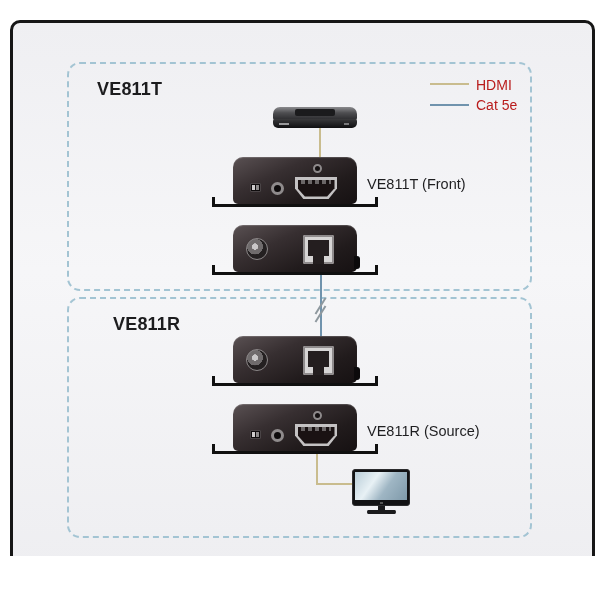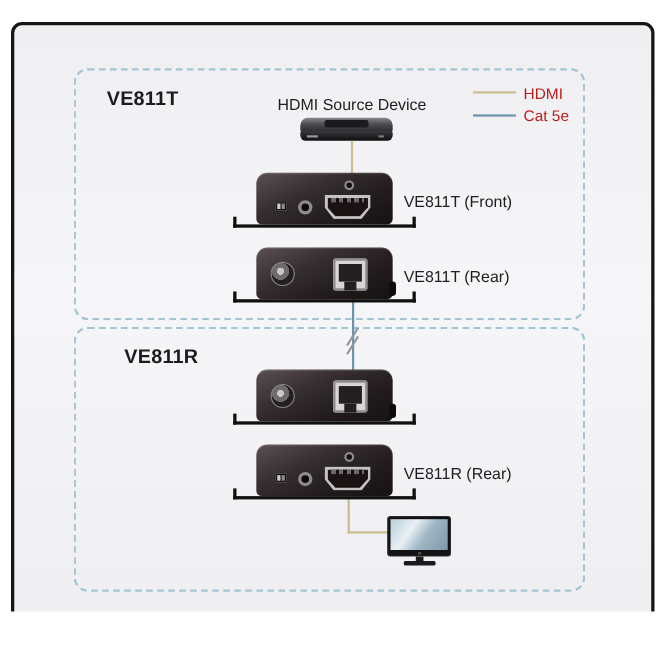--- a/index.html
+++ b/index.html
@@ -120,21 +120,20 @@
   <div class="group-label group-label-t">VE811T</div>
 
   <div class="group-box group-r"></div>
   <div class="group-label group-label-r">VE811R</div>
 
   <div class="legend-line legend-line-hdmi"></div>
   <div class="legend-text legend-text-hdmi">HDMI</div>
   <div class="legend-line legend-line-cat"></div>
   <div class="legend-text legend-text-cat">Cat 5e</div>
 
-  <div class="lbl lbl-center lbl-source">HDMI Source Device</div>
   <div class="player">
     <div class="player-top"></div>
     <div class="player-lid"></div>
     <div class="player-front"></div>
     <div class="player-btn1"></div>
     <div class="player-btn2"></div>
   </div>
 
   <div class="cable cable-hdmi c-src"></div>
   <div class="cable cable-cat c-cat"></div>
@@ -163,21 +162,20 @@
     <div class="lip lip-l"></div>
     <div class="lip lip-r"></div>
     <div class="body"></div>
     <div class="power"></div>
     <div class="rj45">
       <div class="hole"></div>
       <div class="notch"></div>
     </div>
     <div class="knob"></div>
   </div>
-  <div class="lbl lbl-trear">VE811T (Rear)</div>
 
   <div class="device dev-rrear">
     <div class="bar"></div>
     <div class="lip lip-l"></div>
     <div class="lip lip-r"></div>
     <div class="body"></div>
     <div class="power"></div>
     <div class="rj45">
       <div class="hole"></div>
       <div class="notch"></div>
@@ -191,21 +189,21 @@
     <div class="lip lip-r"></div>
     <div class="body"></div>
     <div class="led"></div>
     <div class="switch"></div>
     <div class="jack"></div>
     <div class="hdmi-port">
       <div class="inner"></div>
       <div class="pins"></div>
     </div>
   </div>
-  <div class="lbl lbl-rfront">VE811R (Rear)</div>
+  <div class="lbl lbl-rfront">VE811R (Source)</div>
 
   <div class="monitor">
     <div class="mon-screen"></div>
     <div class="mon-glass"></div>
     <div class="mon-dot"></div>
     <div class="mon-neck"></div>
     <div class="mon-base"></div>
   </div>
 
 </div>

